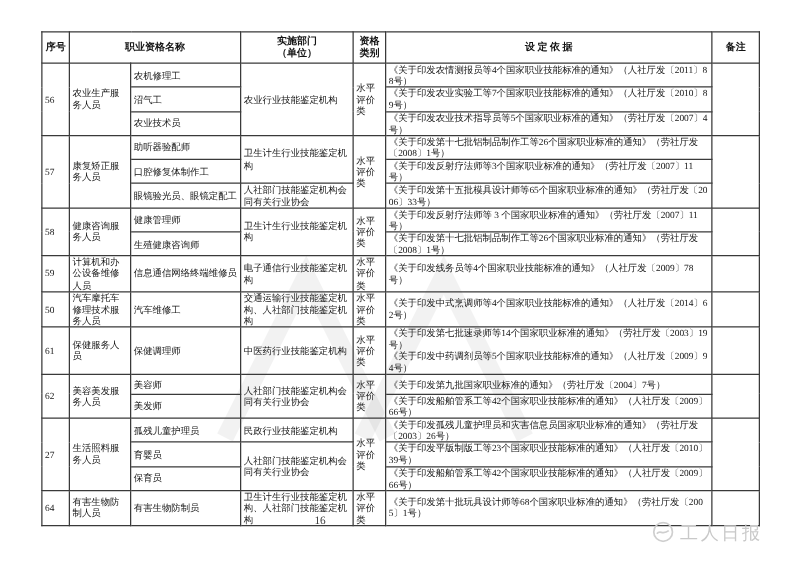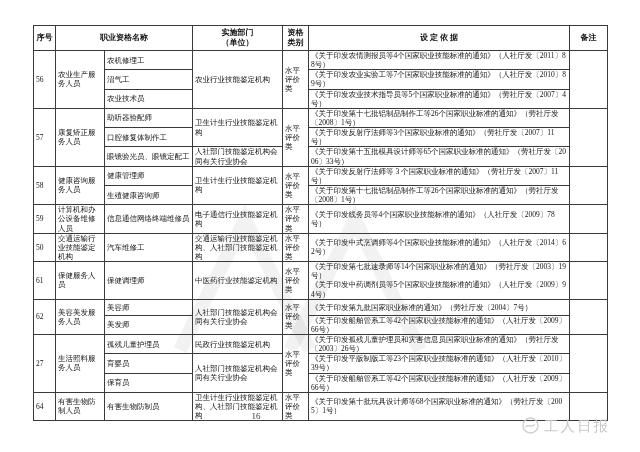--- a/index.html
+++ b/index.html
@@ -133,21 +133,21 @@
             <td class="c-dept">电子通信行业技能鉴定机构</td>
             <td class="c-grade">水平
 评价类</td>
             <td class="c-basis">
               <div>《关于印发线务员等4个国家职业技能标准的通知》（人社厅发〔2009〕78号）</div>
             </td>
             <td class="c-note"></td>
           </tr>
           <tr>
             <td class="c-seq">50</td>
-            <td class="c-cat">交通运输行业技能鉴定机构</td>
+            <td class="c-cat">汽车摩托车修理技术服务人员</td>
             <td class="c-item">汽车维修工</td>
             <td class="c-dept">交通运输行业技能鉴定机构、人社部门技能鉴定机构</td>
             <td class="c-grade">水平
 评价类</td>
             <td class="c-basis">
               <div>《关于印发中式烹调师等4个国家职业技能标准的通知》（人社厅发〔2014〕62号）</div>
             </td>
             <td class="c-note"></td>
           </tr>
           <tr>

